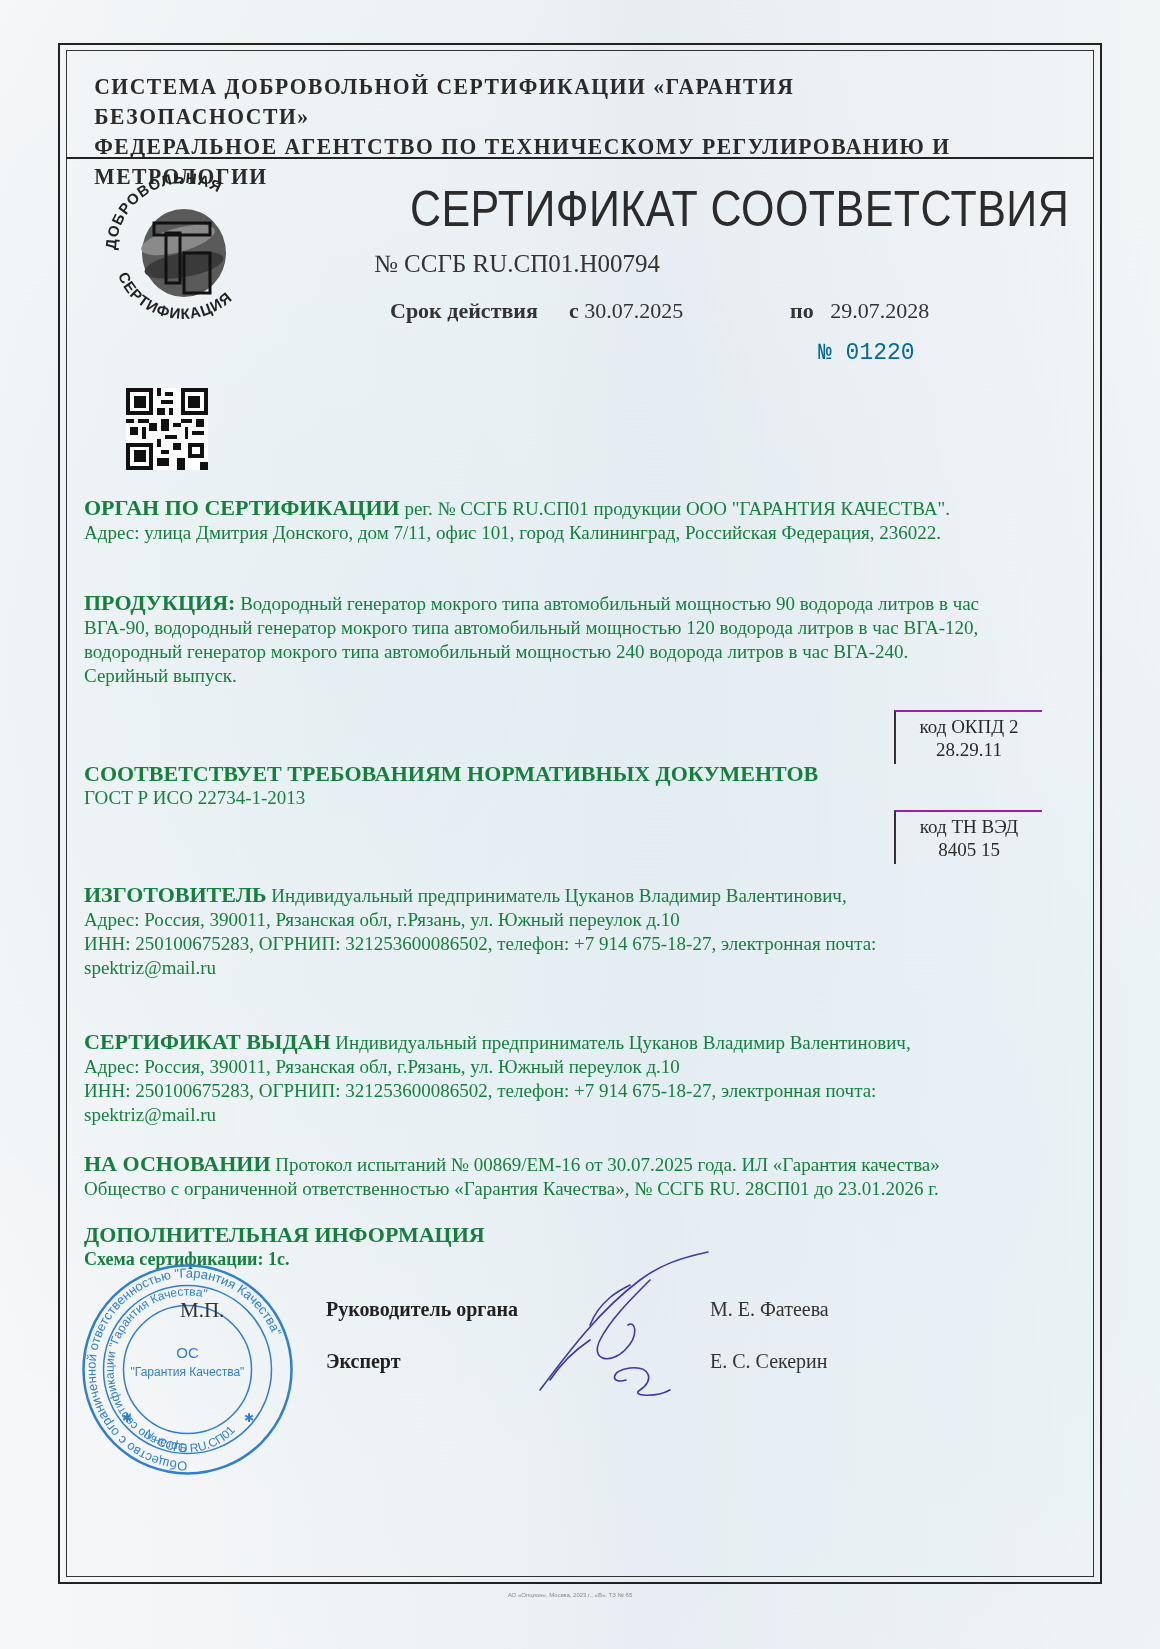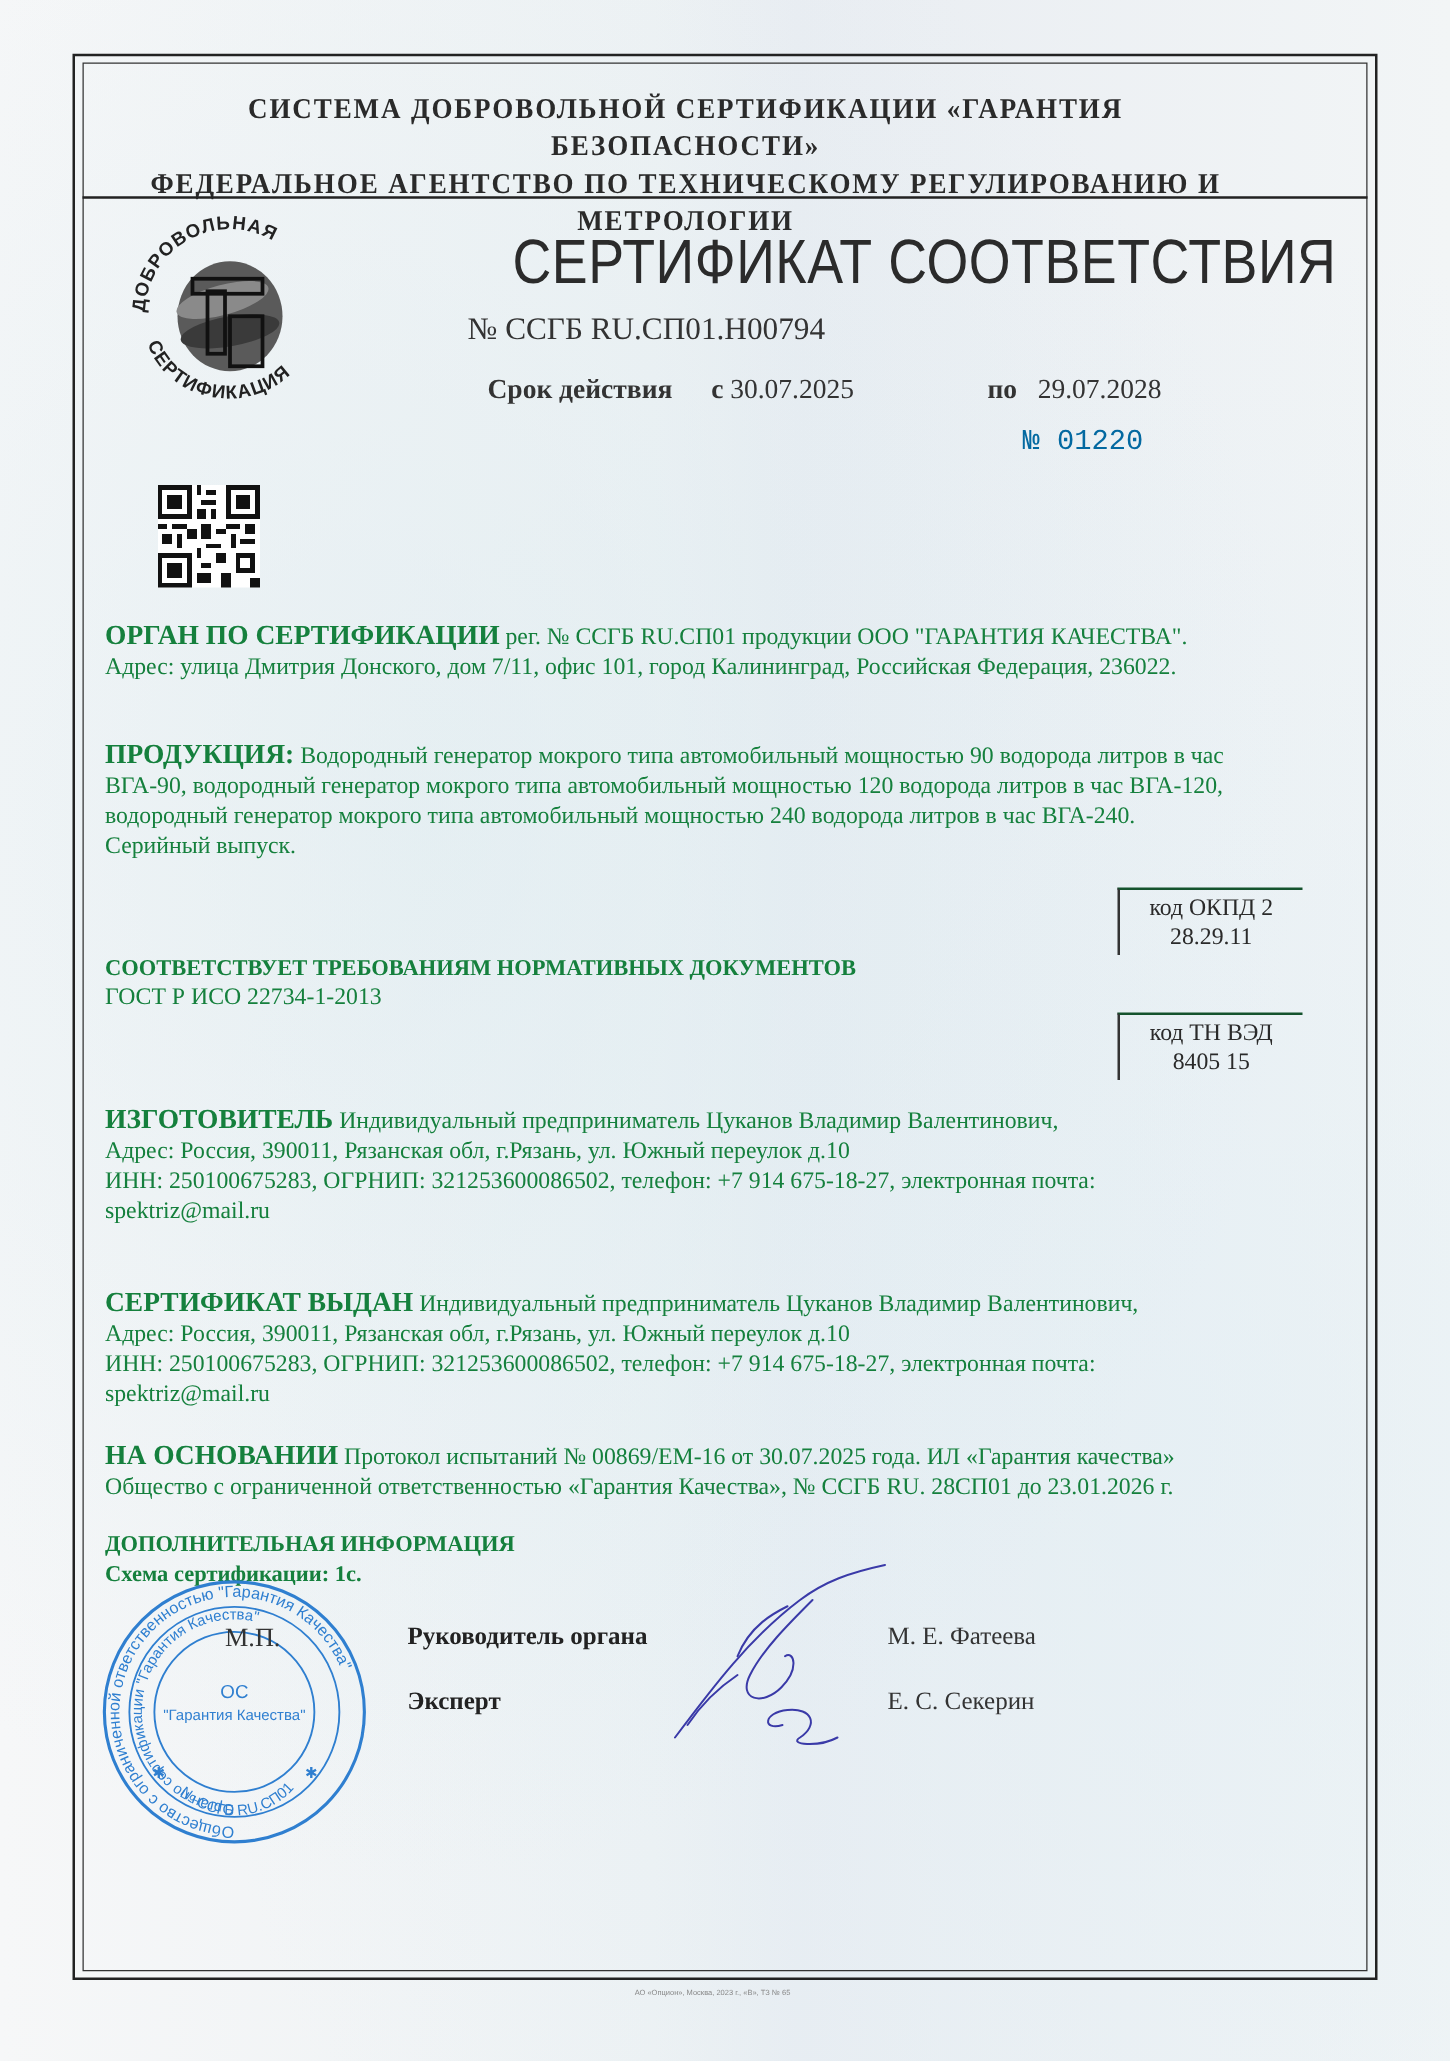--- a/index.html
+++ b/index.html
@@ -9,48 +9,48 @@
     background-image:
       radial-gradient(ellipse at 30% 40%, rgba(220,235,240,0.55), transparent 60%),
       radial-gradient(ellipse at 80% 70%, rgba(225,238,244,0.6), transparent 60%),
       linear-gradient(90deg, #f6f7f8 0%, #eef2f4 45%, #e9edf2 55%, #f2f5f6 100%);
     font-family: "Liberation Serif", serif;
     color: #1a1a1a;
   }
   .frame-outer { position: absolute; left: 58px; top: 43px; width: 1044px; height: 1541px; border: 2px solid #222; box-sizing: border-box; }
   .frame-inner { position: absolute; left: 66px; top: 50px; width: 1028px; height: 1527px; border: 1px solid #333; box-sizing: border-box; }
   .header-rule { position: absolute; left: 66px; top: 157px; width: 1028px; border-top: 2px solid #222; }
-  .header { position: absolute; left: 78px; top: 72px; width: 941px; text-align: center; }
+  .header { position: absolute; left: 66px; top: 72px; width: 941px; }
   .header .l1, .header .l2 {
     font-family: "Liberation Serif", serif; font-weight: bold; font-size: 23px;
     letter-spacing: 1.6px; line-height: 30px; color: #2a2a2a; transform: scaleX(0.94);
   }
   .logo { position: absolute; left: 88px; top: 165px; width: 190px; height: 165px; }
   .title {
     position: absolute; left: 410px; top: 180px; font-family: "Liberation Sans", sans-serif;
     font-size: 50px; color: #2b2b2b; letter-spacing: 0.5px; transform: scaleX(0.86); transform-origin: left top; white-space: nowrap;
   }
   .cert-no { position: absolute; left: 374px; top: 250px; font-size: 25px; color: #333; }
   .validity { position: absolute; left: 370px; top: 298px; font-size: 22px; color: #333; width: 600px; }
   .validity .lbl { font-weight: bold; margin-left: 20px; }
   .validity .to { position: absolute; left: 400px; top: 0; white-space: nowrap; }
   .blank-no { position: absolute; left: 818px; top: 340px; font-family: "Liberation Mono", monospace; font-size: 23px; color: #0369a1; }
   .qr { position: absolute; left: 126px; top: 388px; width: 82px; height: 82px; }
   .section { position: absolute; left: 84px; font-size: 19px; line-height: 24px; color: #15803d; }
   .section .head { font-weight: bold; font-size: 22px; }
-  .section .head-big { font-weight: bold; font-size: 18px; display: block; }
+  .section .head-big { font-weight: bold; font-size: 22px; display: block; }
   .s-organ { top: 496px; width: 980px; }
   .s-product { top: 591px; width: 965px; }
   .s-conform { top: 762px; width: 800px; }
   .s-maker { top: 883px; width: 960px; }
   .s-issued { top: 1030px; width: 960px; }
   .s-basis { top: 1152px; width: 980px; }
   .s-extra { top: 1223px; width: 500px; }
   .s-extra .scheme { font-weight: bold; font-size: 18px; }
-  .codebox { position: absolute; left: 894px; width: 148px; border-top: 2px solid #14532d; border-left: 2px solid #333; height: 54px; text-align: center; font-size: 19px; line-height: 23px; color: #2a2a2a; padding-top: 3px; box-sizing: border-box; }
+  .codebox { position: absolute; left: 894px; width: 148px; border-top: 2px solid #a21caf; border-left: 2px solid #333; height: 54px; text-align: center; font-size: 19px; line-height: 23px; color: #2a2a2a; padding-top: 3px; box-sizing: border-box; }
   .code-okpd { top: 710px; }
   .code-tnved { top: 810px; }
   .stamp { position: absolute; left: 80px; top: 1262px; width: 215px; height: 215px; }
   .mp { position: absolute; left: 180px; top: 1298px; font-size: 21px; color: #333; }
   .sig-role { position: absolute; left: 326px; font-weight: bold; font-size: 20px; color: #222; }
   .sig-role.r1 { top: 1298px; }
   .sig-role.r2 { top: 1350px; }
   .sig-name { position: absolute; left: 710px; font-size: 20px; color: #333; }
   .sig-name.n1 { top: 1298px; }
   .sig-name.n2 { top: 1350px; }

